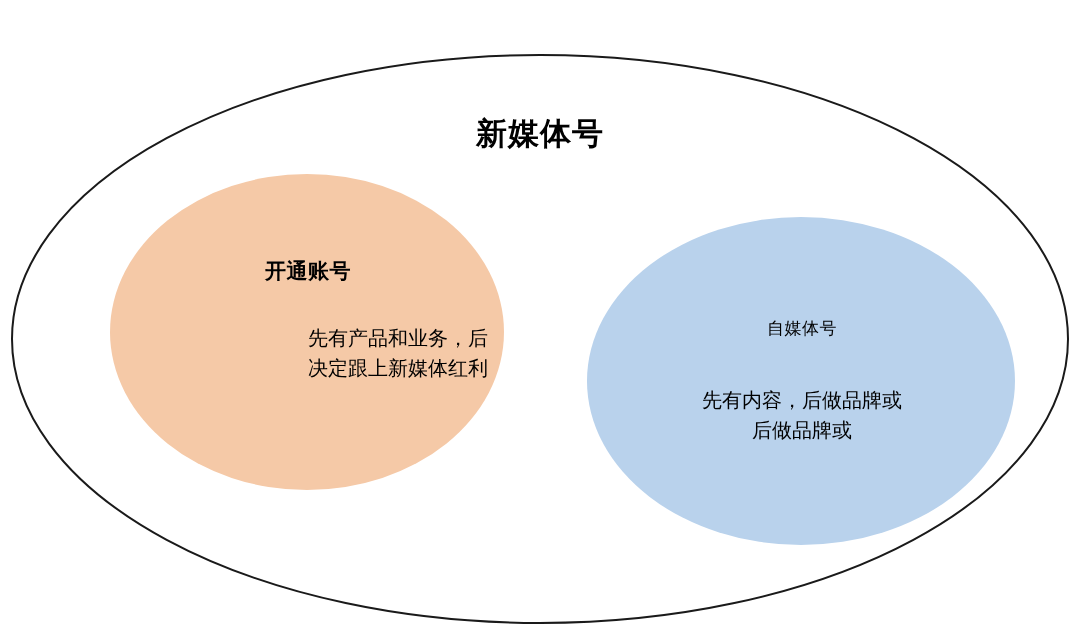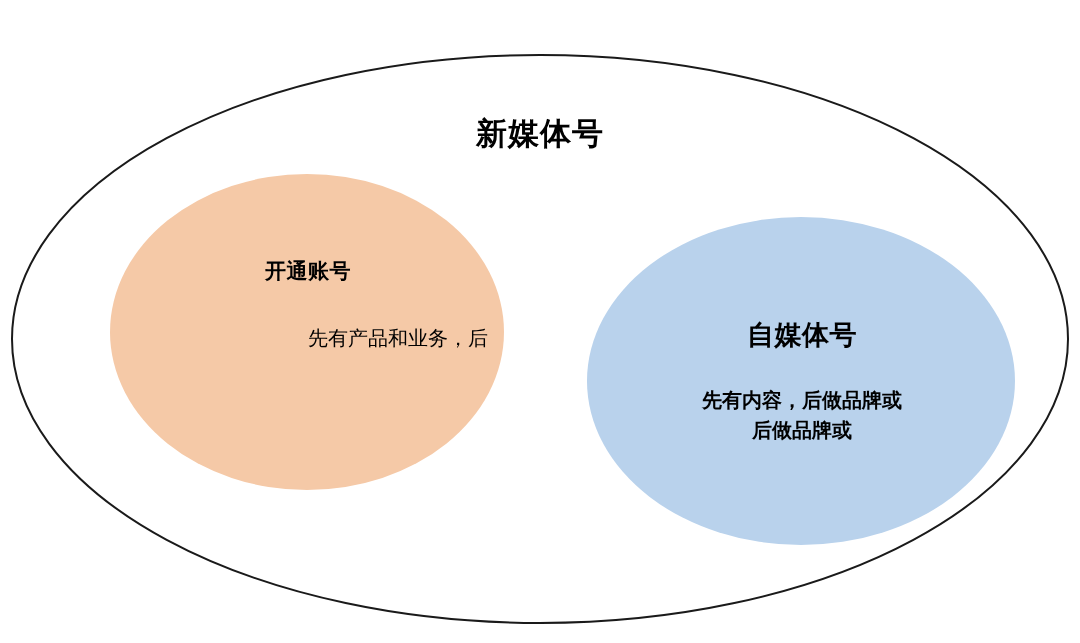--- a/index.html
+++ b/index.html
@@ -66,30 +66,30 @@
     font-size: 20px;
     font-weight: normal;
     line-height: 1.52;
     text-align: right;
   }
   
   #right-title {
     left: 588px;
     top: 304px;
     width: 428px;
-    font-size: 27px;
-    font-weight: bold;
+    font-size: 17px;
+    font-weight: normal;
     letter-spacing: 0.5px;
   }
   #right-body {
     left: 604px;
     top: 373px;
     width: 396px;
     font-size: 20px;
-    font-weight: bold;
+    font-weight: normal;
     line-height: 1.52;
   }
   .body-line {
     display: block;
     white-space: nowrap;
   }
 </style>
 </head>
 <body>
 
@@ -102,20 +102,21 @@
   </svg>
 
   <div class="text-layer">
 
     <div class="label-block" id="outer-title">新媒体号</div>
 
     <div class="label-block" id="left-title">开通账号</div>
 
     <div class="label-block" id="left-body">
       <span class="body-line">先有产品和业务，后</span>
+      <span class="body-line">决定跟上新媒体红利</span>
     </div>
 
     <div class="label-block" id="right-title">自媒体号</div>
 
     <div class="label-block" id="right-body">
       <span class="body-line">先有内容，后做品牌或</span>
       <span class="body-line">后做品牌或</span>
     </div>
 
   </div>

